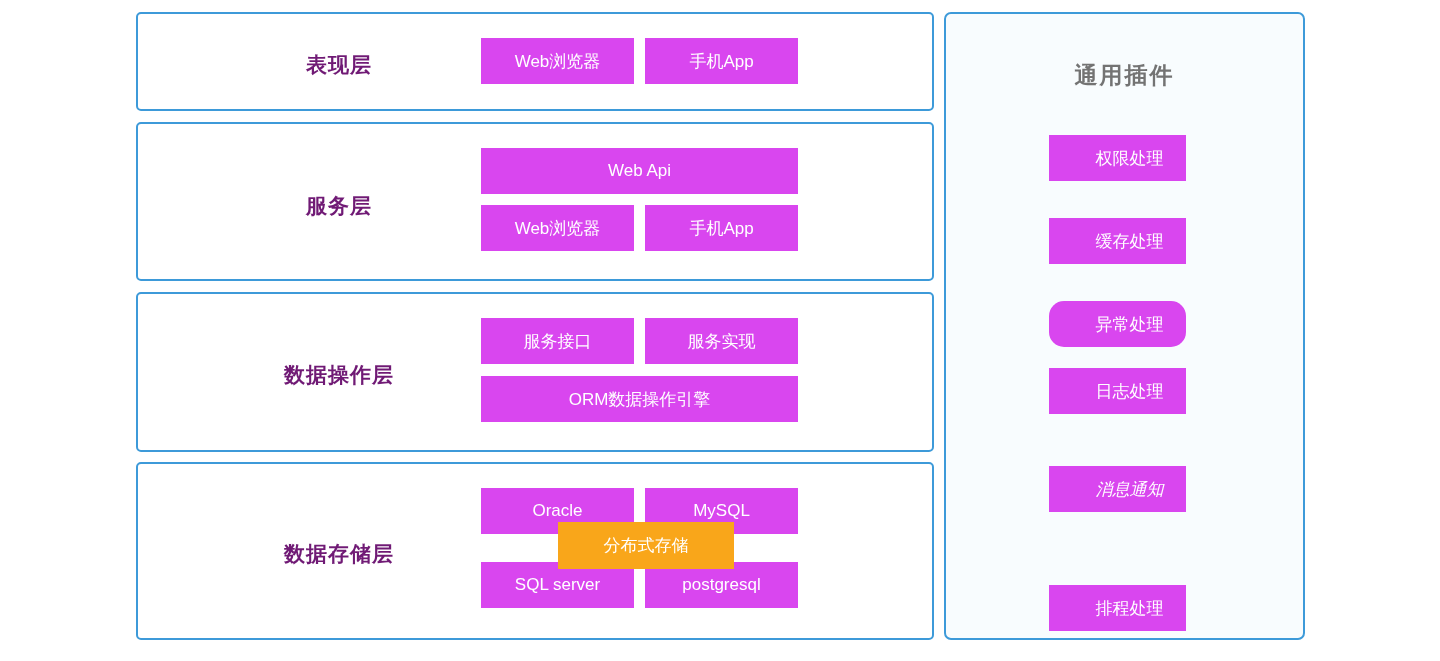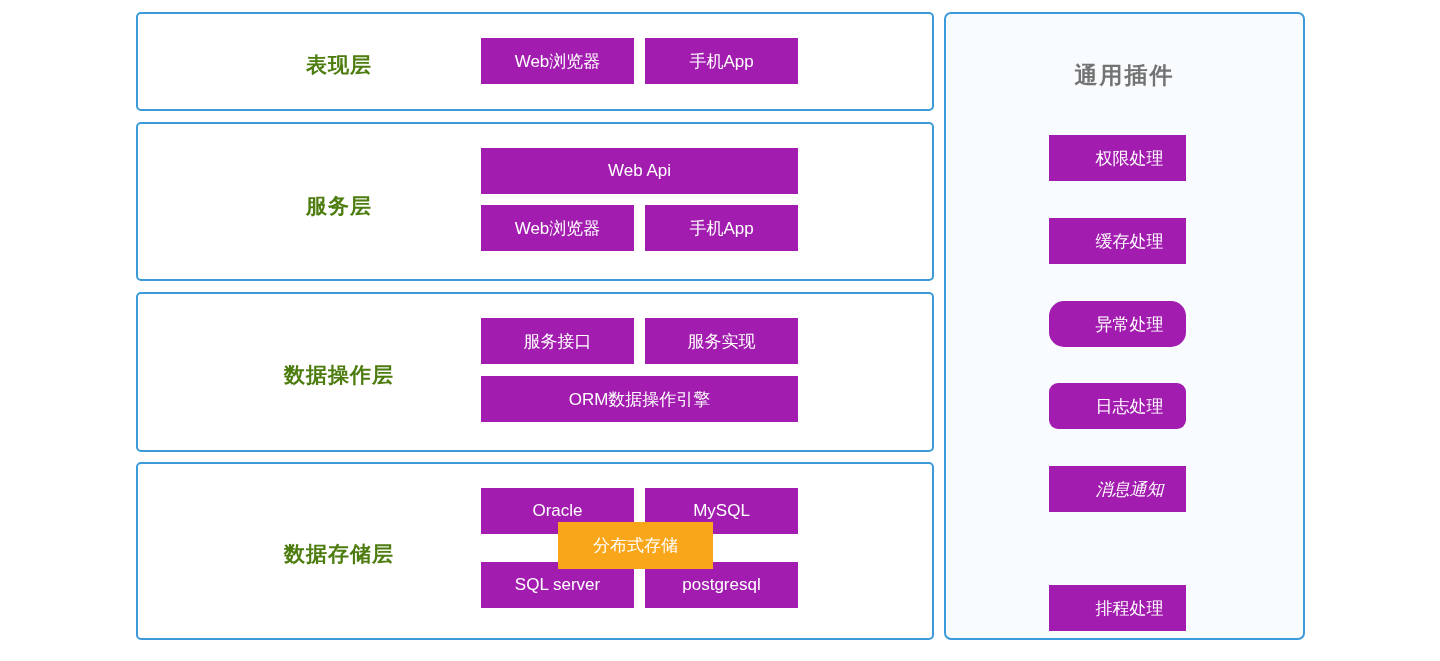--- a/index.html
+++ b/index.html
@@ -29,53 +29,53 @@
   .sec1 { top: 12px;  height: 99px;  }
   .sec2 { top: 122px; height: 159px; }
   .sec3 { top: 292px; height: 160px; }
   .sec4 { top: 462px; height: 178px; }
 
   .layer-label {
     position: absolute;
     left: 136px;
     width: 406px;
     text-align: center;
-    color: #4d7c0f;
+    color: #701a75;
     font-size: 21px;
     font-weight: bold;
     letter-spacing: 1px;
   }
   .lab1 { top: 51px;  }
   .lab2 { top: 192px; }
   .lab3 { top: 361px; }
   .lab4 { top: 534px; margin-top: 6px; }
 
   
   .node {
     position: absolute;
     height: 46px;
-    background: #a21caf;
+    background: #d946ef;
     color: #ffffff;
     font-size: 17px;
     display: flex;
     align-items: center;
     justify-content: center;
     white-space: nowrap;
   }
   .w-sm { width: 153px; }
   .w-lg { width: 317px; }
   .col1 { left: 481px; }
   .col2 { left: 645px; }
 
   
   .node-orange {
     position: absolute;
     left: 558px;
     top: 522px;
-    width: 155px;
+    width: 176px;
     height: 47px;
     background: #f9a61a;
     color: #ffffff;
     font-size: 17px;
     display: flex;
     align-items: center;
     justify-content: center;
     z-index: 5;
   }
 
@@ -98,21 +98,21 @@
     text-align: center;
     color: #737373;
     font-size: 23px;
     font-weight: bold;
     letter-spacing: 2px;
   }
   .plugin-node { left: 1049px; width: 137px; padding-left: 24px; }
   .pn1 { top: 135px; }
   .pn2 { top: 218px; }
   .pn3 { top: 301px; border-radius: 15px; }
-  .pn4 { top: 383px; border-radius: 9px; }
+  .pn4 { top: 368px; }
   .pn5 { top: 466px; font-style: italic; }
   .pn6 { top: 549px; margin-top: 36px; }
 </style>
 </head>
 <body>
 
 <div id="canvas">
 
   <div class="section sec1"></div>
   <div class="section sec2"></div>

